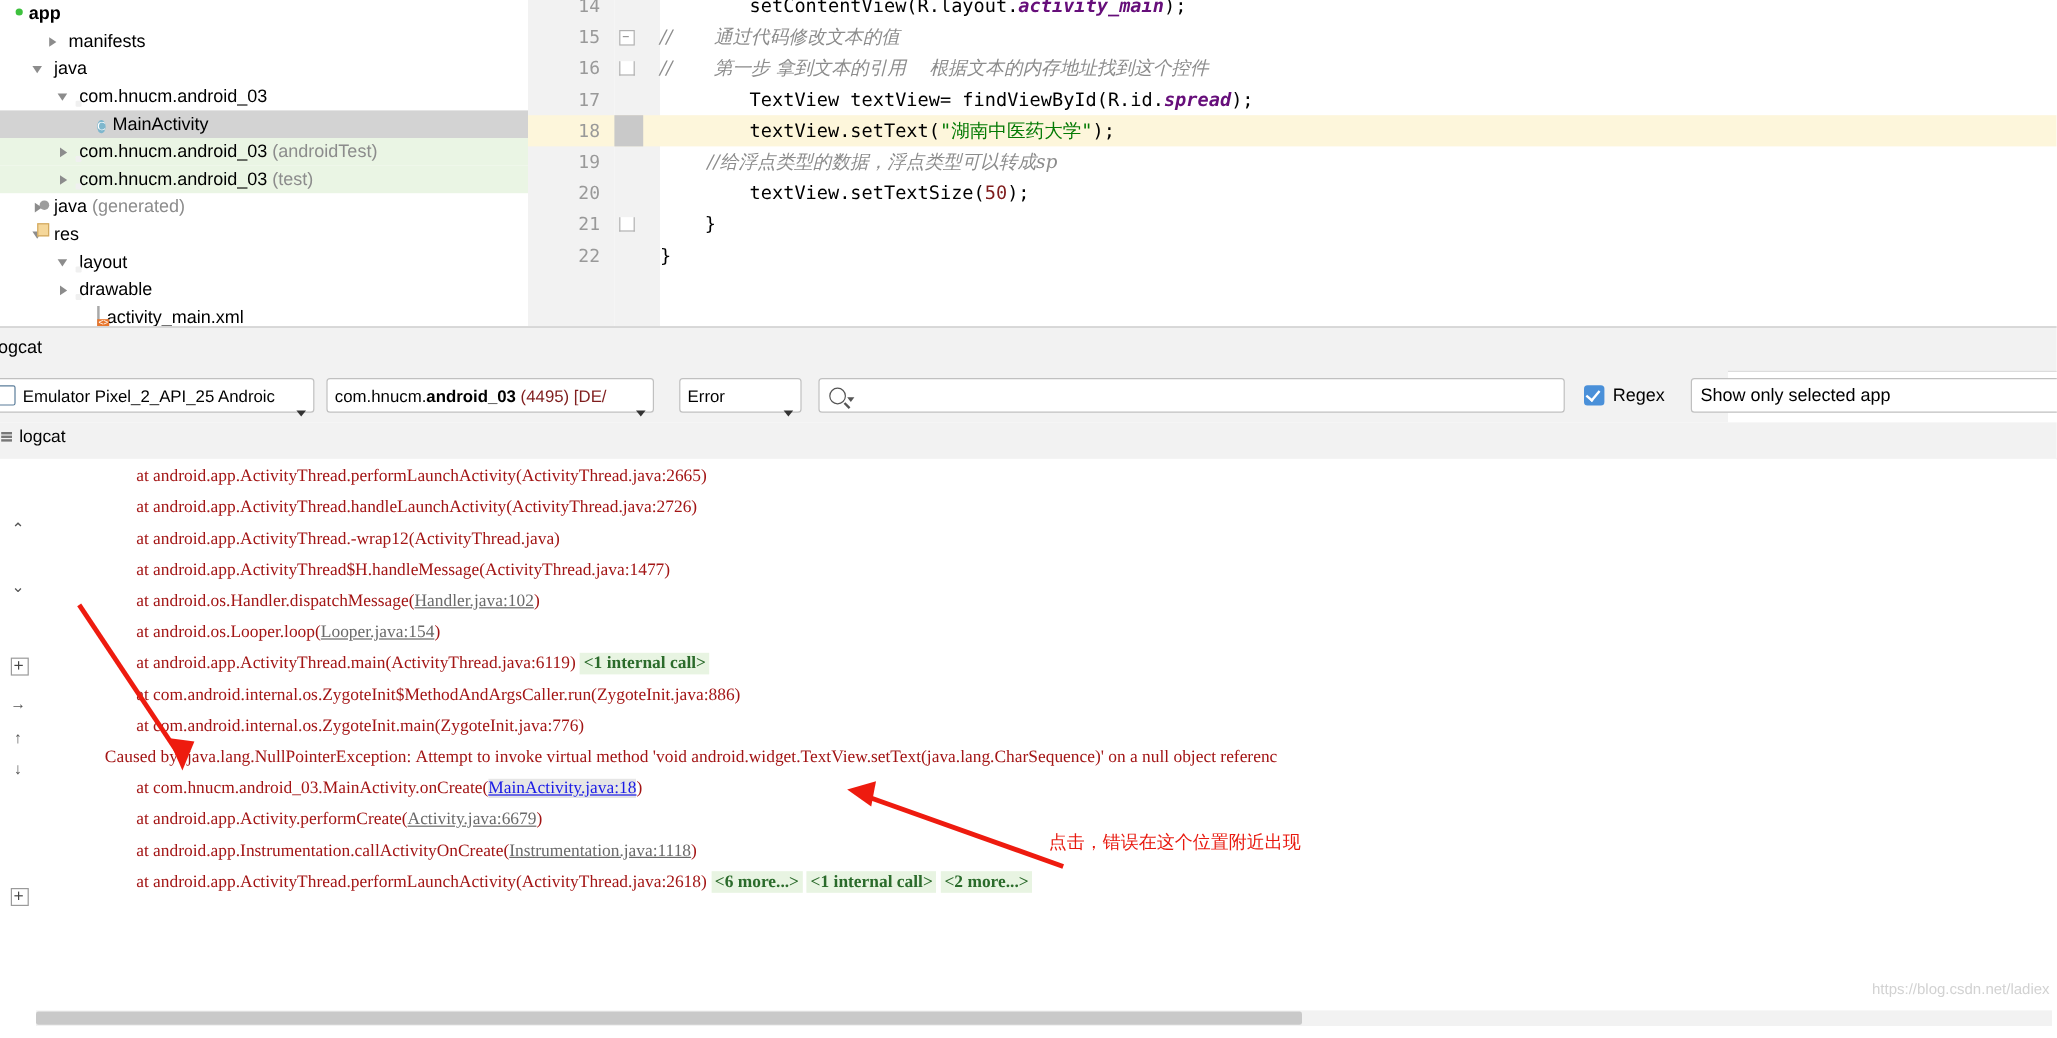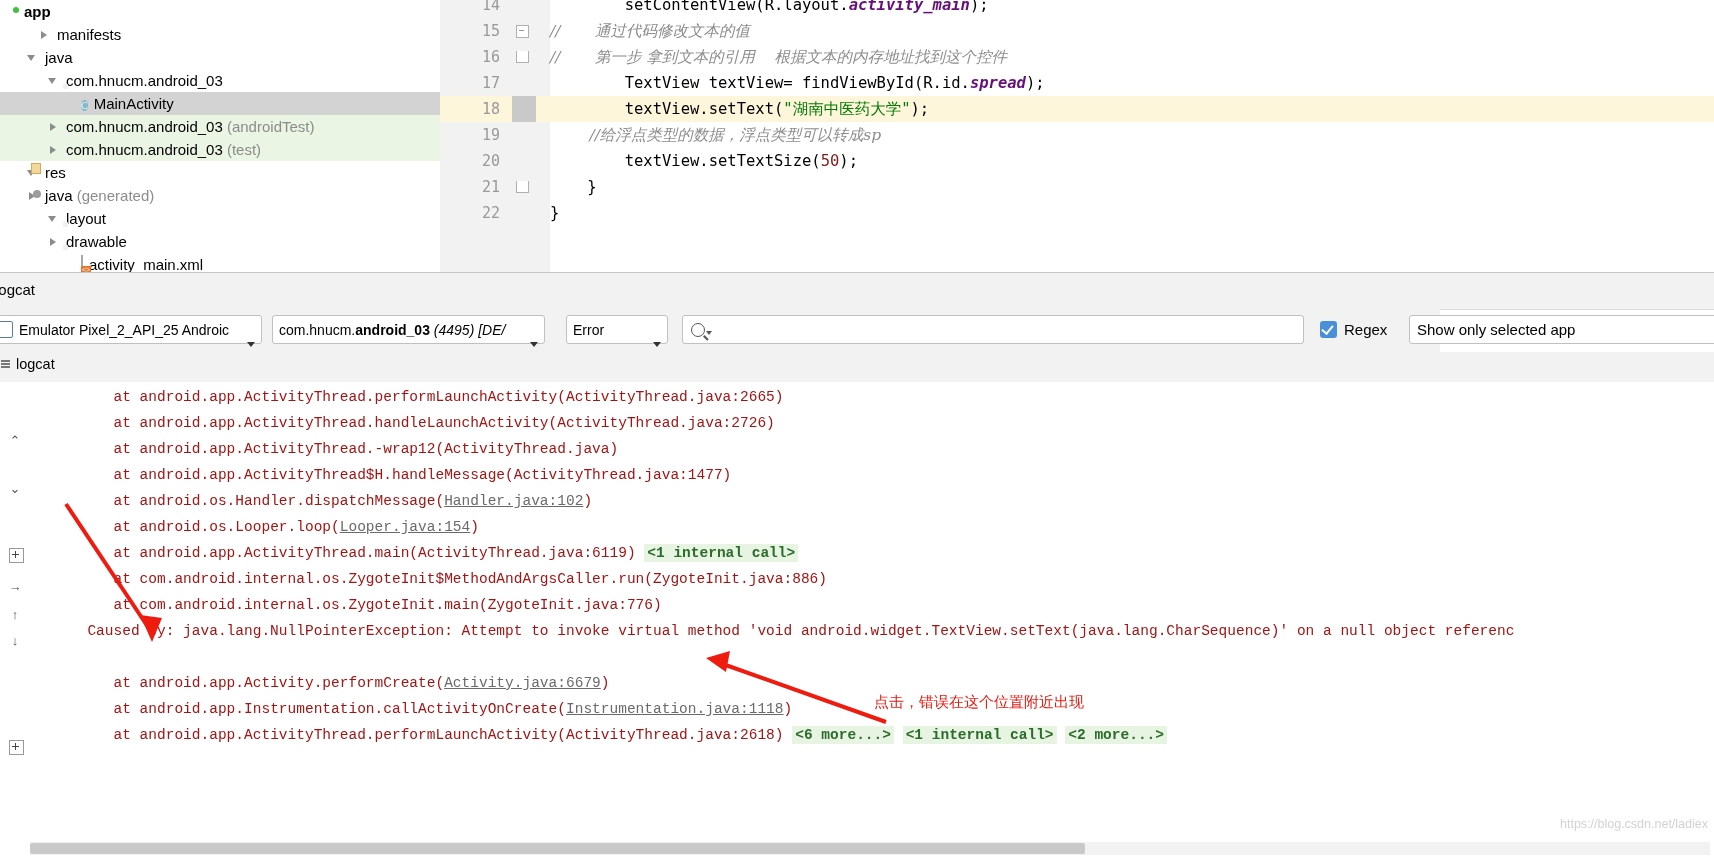--- a/index.html
+++ b/index.html
@@ -165,21 +165,21 @@
   }
   .rail-ico{position:absolute;left:8px;width:14px;height:14px;font-size:13px;color:#555;text-align:center;line-height:14px;}
   .rail-plus{
     position:absolute;left:9px;width:13px;height:13px;border:1px solid #9a9a9a;background:#fff;
   }
   .rail-plus::before{content:"";position:absolute;left:2px;top:5px;width:7px;height:1.4px;background:#444;}
   .rail-plus::after{content:"";position:absolute;left:5px;top:2px;width:1.4px;height:7px;background:#444;}
 
   .log-output{
     position:absolute;left:30px;top:110px;width:1684px;height:483px;background:#fff;
-    font-family:Liberation Mono, monospace;font-size:14.5px;overflow:hidden;
+    font-family:Liberation Serif, serif;font-size:14.5px;overflow:hidden;
   }
   .log-line{
     position:absolute;left:0;height:26px;line-height:26px;white-space:nowrap;color:#a31515;
   }
   .lnk{color:#6a6a6a;text-decoration:underline;}
   .lnk-blue{color:#1a1ae6;text-decoration:underline;background:#e6e6e6;}
   .chip{
     background:#e8f4e2;color:#2b6b2b;padding:1px 3px;font-weight:bold;
   }
 
@@ -235,28 +235,28 @@
           <span class="arrow closed"></span>
           <span class="ico"><span class="ico-folder gray"></span></span>
           <span class="tlabel">com.hnucm.android_03 <span class="muted">(androidTest)</span></span>
         </div>
         <div class="tree-row grn" style="padding-left:48px;">
           <span class="arrow closed"></span>
           <span class="ico"><span class="ico-folder gray"></span></span>
           <span class="tlabel">com.hnucm.android_03 <span class="muted">(test)</span></span>
         </div>
         <div class="tree-row" style="padding-left:27px;">
+          <span class="arrow closed"></span>
+          <span class="ico"><span class="ico-mod blue"><span class="gear"></span></span></span>
+          <span class="tlabel">java <span class="muted">(generated)</span></span>
+        </div>
+        <div class="tree-row" style="padding-left:27px;">
           <span class="arrow open"></span>
           <span class="ico"><span class="ico-mod blue"><span class="lines"></span></span></span>
           <span class="tlabel">res</span>
-        </div>
-        <div class="tree-row" style="padding-left:27px;">
-          <span class="arrow closed"></span>
-          <span class="ico"><span class="ico-mod blue"><span class="gear"></span></span></span>
-          <span class="tlabel">java <span class="muted">(generated)</span></span>
         </div>
         <div class="tree-row" style="padding-left:48px;">
           <span class="arrow open"></span>
           <span class="ico"><span class="ico-folder gray"></span></span>
           <span class="tlabel">layout</span>
         </div>
         <div class="tree-row" style="padding-left:48px;">
           <span class="arrow closed"></span>
           <span class="ico"><span class="ico-folder gray"></span></span>
           <span class="tlabel">drawable</span>
@@ -312,21 +312,21 @@
     <div class="logcat-toolbar">
 
       <div class="combo" style="left:-8px;top:7px;width:270px;">
         <span class="dev-icon"></span>
         <span class="cb-text">Emulator Pixel_2_API_25 Androic</span>
         <span class="cb-arrow"></span>
       </div>
 
       <div class="combo" style="left:272px;top:7px;width:273px;">
         <span class="cb-text">
-          <span>com.hnucm.</span><b>android_03</b><span style="color:#000000;font-style:italic;"> (4495) [DE/</span>
+          <span>com.hnucm.</span><b>android_03</b><span style="color:#7f1d1d;"> (4495) [DE/</span>
         </span>
         <span class="cb-arrow"></span>
       </div>
 
       <div class="combo" style="left:566px;top:7px;width:102px;">
         <span class="cb-text">Error</span>
         <span class="cb-arrow"></span>
       </div>
 
       <div class="search-box" style="left:682px;top:7px;width:622px;">
@@ -366,20 +366,21 @@
         <div class="log-line" style="top:2px;left:83.5px;"><span>at&nbsp;android.app.ActivityThread.performLaunchActivity(ActivityThread.java:2665)</span></div>
         <div class="log-line" style="top:28px;left:83.5px;"><span>at&nbsp;android.app.ActivityThread.handleLaunchActivity(ActivityThread.java:2726)</span></div>
         <div class="log-line" style="top:54px;left:83.5px;"><span>at&nbsp;android.app.ActivityThread.-wrap12(ActivityThread.java)</span></div>
         <div class="log-line" style="top:80px;left:83.5px;"><span>at&nbsp;android.app.ActivityThread$H.handleMessage(ActivityThread.java:1477)</span></div>
         <div class="log-line" style="top:106px;left:83.5px;"><span>at&nbsp;android.os.Handler.dispatchMessage(</span><span class="lnk">Handler.java:102</span><span>)</span></div>
         <div class="log-line" style="top:132px;left:83.5px;"><span>at&nbsp;android.os.Looper.loop(</span><span class="lnk">Looper.java:154</span><span>)</span></div>
         <div class="log-line" style="top:158px;left:83.5px;"><span>at&nbsp;android.app.ActivityThread.main(ActivityThread.java:6119)&nbsp;</span><span class="chip">&lt;1 internal call&gt;</span></div>
         <div class="log-line" style="top:184px;left:83.5px;"><span>at&nbsp;com.android.internal.os.ZygoteInit$MethodAndArgsCaller.run(ZygoteInit.java:886)</span></div>
         <div class="log-line" style="top:210px;left:83.5px;"><span>at&nbsp;com.android.internal.os.ZygoteInit.main(ZygoteInit.java:776)</span></div>
         <div class="log-line" style="top:236px;left:57.4px;"><span>Caused&nbsp;by:&nbsp;java.lang.NullPointerException:&nbsp;Attempt&nbsp;to&nbsp;invoke&nbsp;virtual&nbsp;method&nbsp;'void&nbsp;android.widget.TextView.setText(java.lang.CharSequence)'&nbsp;on&nbsp;a&nbsp;null&nbsp;object&nbsp;referenc</span></div>
+        <div class="log-line" style="top:262px;left:83.5px;"><span>at&nbsp;com.hnucm.android_03.MainActivity.onCreate(</span><span class="lnk-blue">MainActivity.java:18</span><span>)</span></div>
         <div class="log-line" style="top:288px;left:83.5px;"><span>at&nbsp;android.app.Activity.performCreate(</span><span class="lnk">Activity.java:6679</span><span>)</span></div>
         <div class="log-line" style="top:314px;left:83.5px;"><span>at&nbsp;android.app.Instrumentation.callActivityOnCreate(</span><span class="lnk">Instrumentation.java:1118</span><span>)</span></div>
         <div class="log-line" style="top:340px;left:83.5px;"><span>at&nbsp;android.app.ActivityThread.performLaunchActivity(ActivityThread.java:2618)&nbsp;</span><span class="chip">&lt;6 more...&gt;</span><span>&nbsp;</span><span class="chip">&lt;1 internal call&gt;</span><span>&nbsp;</span><span class="chip">&lt;2 more...&gt;</span></div>
       </div>
 
     <div class="hscroll">
       <div class="thumb"></div>
     </div>
   </div>
 

